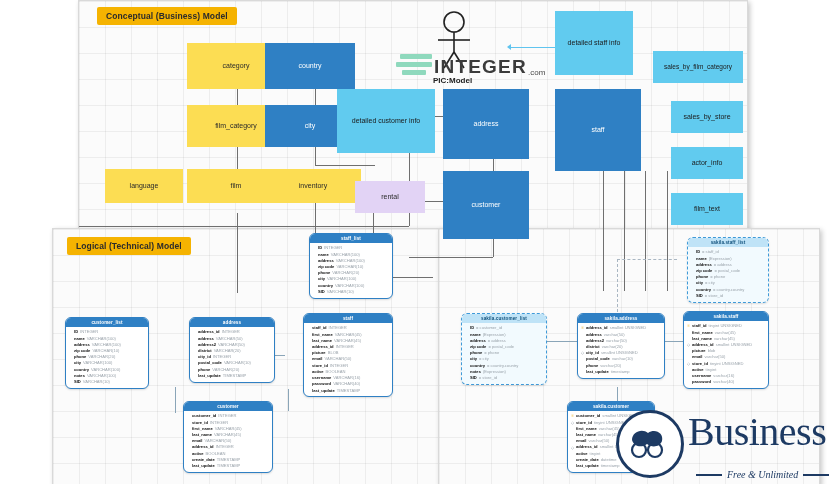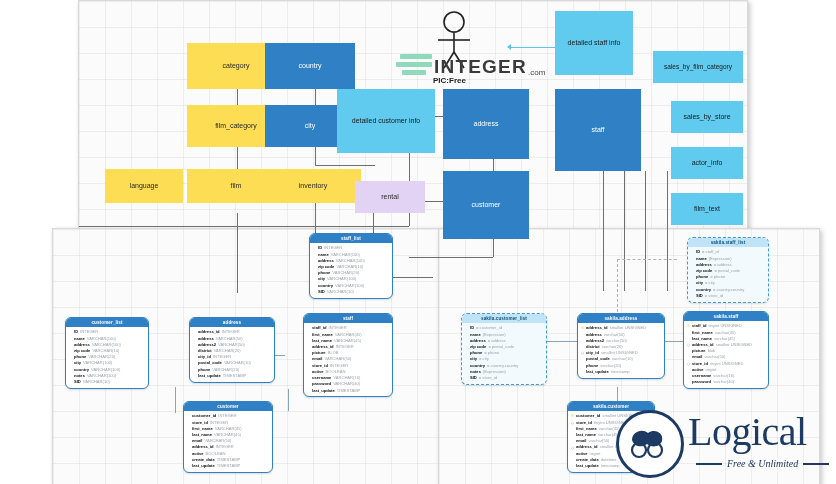--- a/index.html
+++ b/index.html
@@ -59,31 +59,32 @@
   .pk{color:#e8a400;font-size:4px;width:3px;display:inline-block;}
   .fk{color:#7f8c99;font-size:4px;width:3px;display:inline-block;}
   .sp{width:3px;display:inline-block;}
 
   
   #wm-filegit{position:absolute;left:604px;top:398px;width:232px;height:86px;z-index:30;}
   #wm-filegit .ring{position:absolute;left:12px;top:12px;width:62px;height:62px;
       border:3px solid #1d3a63;border-radius:50%;background:#fff;}
   #wm-filegit .fg-word{position:absolute;left:84px;top:10px;font-size:40px;
       font-family:"Liberation Serif","DejaVu Serif",serif;color:#1d3a63;letter-spacing:-.5px;}
-  #wm-filegit .fg-sub{position:absolute;left:92px;top:60px;font-size:10px;
+  #wm-filegit .fg-sub{position:absolute;left:92px;top:71px;font-size:10px;
       font-family:"Liberation Serif",serif;color:#1d3a63;font-style:italic;
       display:flex;align-items:center;gap:5px;}
   #wm-filegit .fg-dash{display:inline-block;width:26px;height:2px;background:#1d3a63;}
 </style>
 </head>
 <body>
 
 <div class="panel" id="p-conceptual" style="left:78px;top:0;width:668px;height:332px;">
   <div class="grid"></div>
 
+  <div class="title-tag" style="left:18px;top:6px;">Conceptual (Business) Model</div>
 
   <div class="ln lnv" style="left:158px;top:88px;height:36px;"></div>
   <div class="ln lnv" style="left:158px;top:144px;height:32px;"></div>
   <div class="ln lnv" style="left:158px;top:212px;height:80px;"></div>
   <div class="ln lnv" style="left:236px;top:88px;height:36px;"></div>
   <div class="ln lnv" style="left:236px;top:144px;height:20px;"></div>
   <div class="ln lnh" style="left:236px;top:164px;width:60px;"></div>
   <div class="ln lnh" style="left:66px;top:184px;width:28px;"></div>
   <div class="ln lnh" style="left:186px;top:184px;width:30px;"></div>
   <div class="ln lnh" style="left:258px;top:184px;width:34px;"></div>
@@ -184,25 +185,26 @@
     <line x1="36" y1="22" x2="36" y2="42" stroke="#222" stroke-width="1.6"></line>
     <line x1="20" y1="30" x2="52" y2="30" stroke="#222" stroke-width="1.6"></line>
     <line x1="36" y1="42" x2="26" y2="58" stroke="#222" stroke-width="1.6"></line>
     <line x1="36" y1="42" x2="46" y2="58" stroke="#222" stroke-width="1.6"></line>
   </svg>
   <div class="fc-bar" style="left:4px;top:44px;width:32px;"></div>
   <div class="fc-bar" style="left:0px;top:52px;width:36px;"></div>
   <div class="fc-bar" style="left:6px;top:60px;width:24px;"></div>
   <div class="fc-word">INTEGER</div>
   <div class="fc-com">.com</div>
-  <div class="fc-pic">PIC:Free</div>
+  <div class="fc-pic">PIC:Model</div>
 </div>
 
 <div class="panel" id="p-logical" style="left:52px;top:228px;width:390px;height:256px;">
   <div class="grid"></div>
+  <div class="title-tag" style="left:14px;top:8px;">Logical (Technical) Model</div>
 
   <div class="ln lnv lt" style="left:122px;top:158px;height:26px;"></div>
   <div class="ln lnv lt" style="left:235px;top:160px;height:22px;"></div>
   <div class="ln lnh lt" style="left:182px;top:126px;width:50px;"></div>
 
   <div class="tbl" style="left:256px;top:4px;width:82px;">
       <div class="tbl-hd">staff_list</div>
       <div class="tbl-bd">
         <div class="row">
           <span class="sp"></span>
@@ -717,19 +719,19 @@
     </div>
 </div>
 
 <div id="wm-filegit">
   <div class="ring"></div>
   <svg width="46" height="36" viewBox="0 0 46 36" style="position:absolute;left:20px;top:26px;">
     <path d="M8 16 C8 8 18 4 24 9 C31 4 40 9 38 17 C36 23 28 24 23 20 C18 24 10 23 8 16 Z" fill="#1d3a63"></path>
     <circle cx="15" cy="26" r="7" fill="none" stroke="#1d3a63" stroke-width="2.2"></circle>
     <circle cx="31" cy="26" r="7" fill="none" stroke="#1d3a63" stroke-width="2.2"></circle>
   </svg>
-  <div class="fg-word">Logical</div>
+  <div class="fg-word">Business</div>
   <div class="fg-sub">
     <span class="fg-dash"></span>
     <span>Free &amp; Unlimited</span>
     <span class="fg-dash"></span>
   </div>
 </div>
 
 </body></html>

